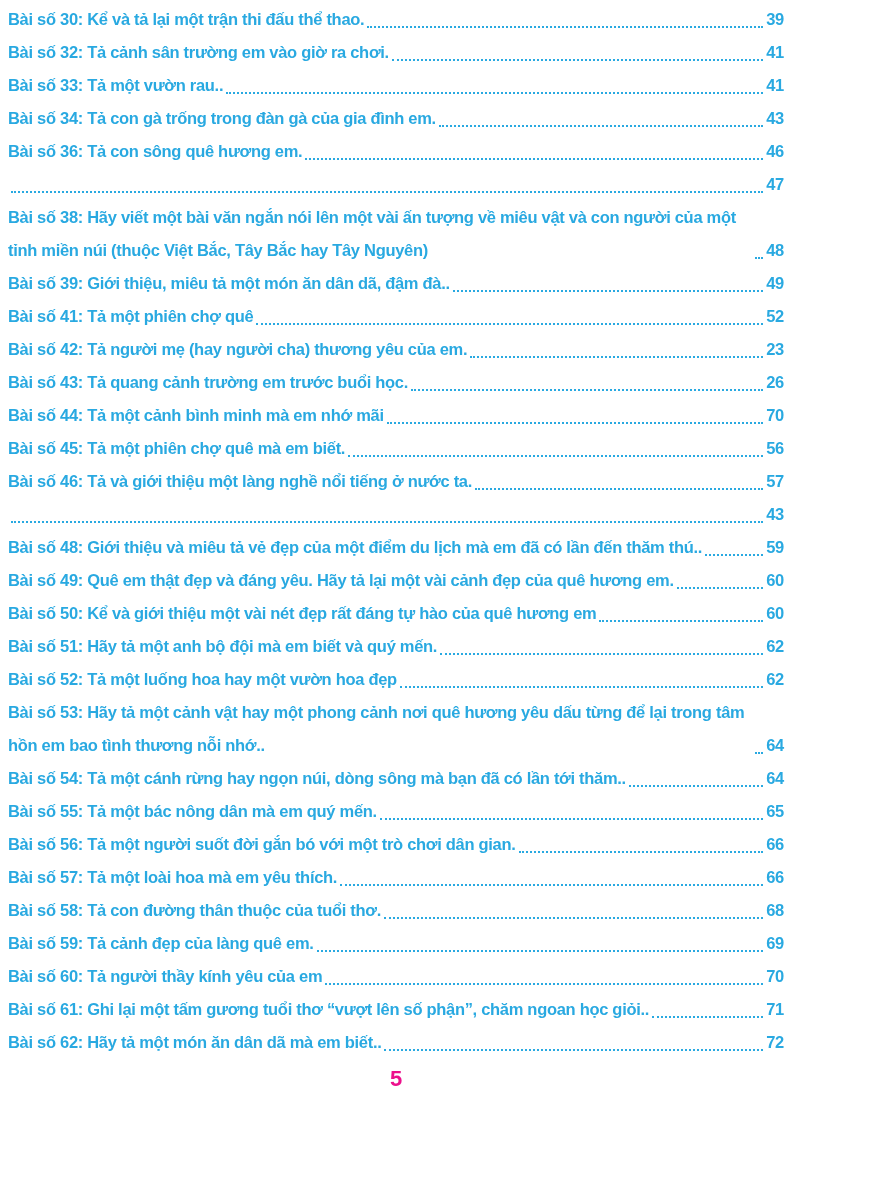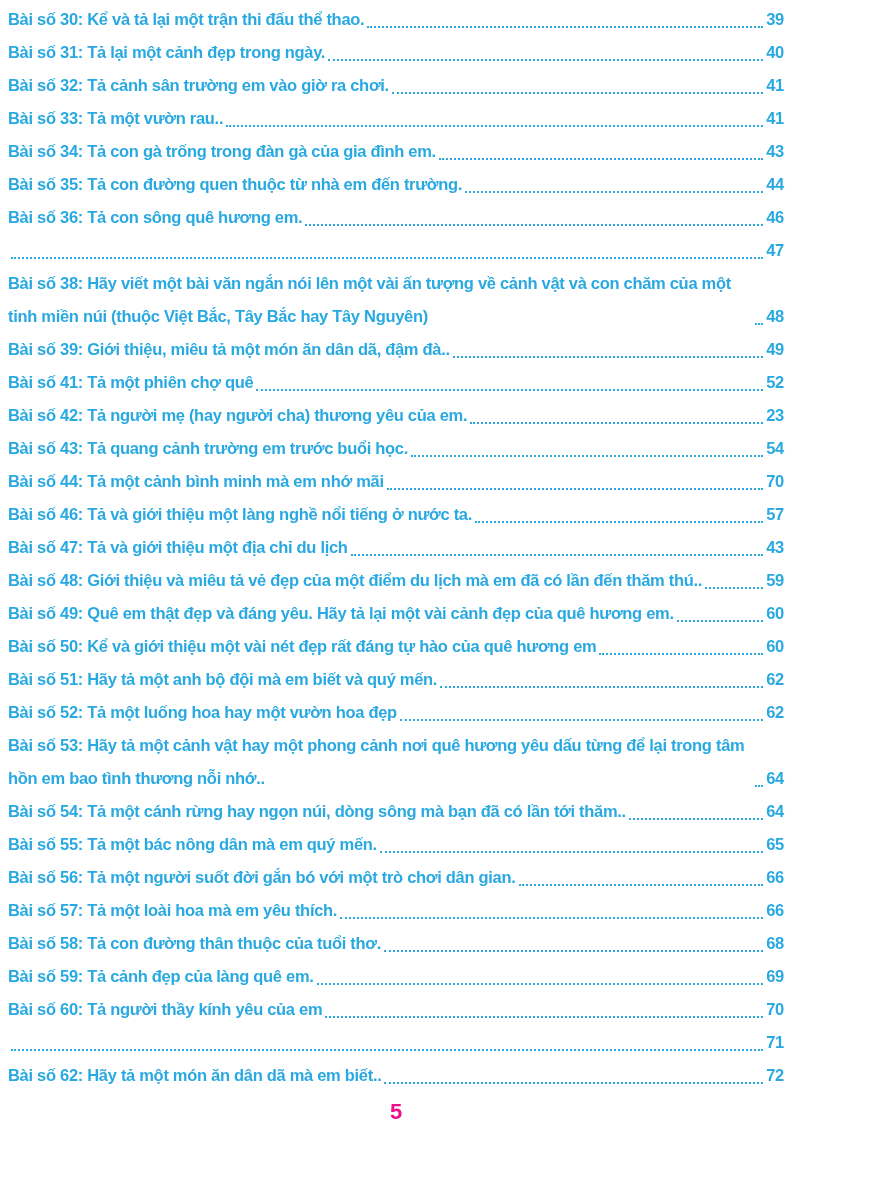--- a/index.html
+++ b/index.html
@@ -64,63 +64,53 @@
 <body>
 
 <div class="page">
   <div class="toc">
   <div class="entry">
     <span class="title">Bài số 30: Kể và tả lại một trận thi đấu thể thao.</span>
     <span class="leader"></span>
     <span class="pagenum">39</span>
   </div>
 
-  <div class="entry">
-    <span class="title">Bài số 31: Tả lại một cảnh đẹp trong ngày.</span>
-    <span class="leader"></span>
-    <span class="pagenum">40</span>
-  </div>
 
   <div class="entry">
     <span class="title">Bài số 32: Tả cảnh sân trường em vào giờ ra chơi.</span>
     <span class="leader"></span>
     <span class="pagenum">41</span>
   </div>
 
   <div class="entry">
     <span class="title">Bài số 33: Tả một vườn rau..</span>
     <span class="leader"></span>
     <span class="pagenum">41</span>
   </div>
 
   <div class="entry">
     <span class="title">Bài số 34: Tả con gà trống trong đàn gà của gia đình em.</span>
     <span class="leader"></span>
     <span class="pagenum">43</span>
   </div>
 
-  <div class="entry">
-    <span class="title">Bài số 35: Tả con đường quen thuộc từ nhà em đến trường.</span>
-    <span class="leader"></span>
-    <span class="pagenum">44</span>
-  </div>
 
   <div class="entry">
     <span class="title">Bài số 36: Tả con sông quê hương em.</span>
     <span class="leader"></span>
     <span class="pagenum">46</span>
   </div>
 
   <div class="entry">
     <span class="leader"></span>
     <span class="pagenum">47</span>
   </div>
 
   <div class="entry">
-    <span class="title">Bài số 38: Hãy viết một bài văn ngắn nói lên một vài ấn tượng về cảnh vật và con chăm của một tỉnh miền núi (thuộc Việt Bắc, Tây Bắc hay Tây Nguyên)</span>
+    <span class="title">Bài số 38: Hãy viết một bài văn ngắn nói lên một vài ấn tượng về miêu vật và con người của một tỉnh miền núi (thuộc Việt Bắc, Tây Bắc hay Tây Nguyên)</span>
     <span class="leader"></span>
     <span class="pagenum">48</span>
   </div>
 
   <div class="entry">
     <span class="title">Bài số 39: Giới thiệu, miêu tả một món ăn dân dã, đậm đà..</span>
     <span class="leader"></span>
     <span class="pagenum">49</span>
   </div>
 
@@ -133,38 +123,42 @@
 
   <div class="entry">
     <span class="title">Bài số 42: Tả người mẹ (hay người cha) thương yêu của em.</span>
     <span class="leader"></span>
     <span class="pagenum">23</span>
   </div>
 
   <div class="entry">
     <span class="title">Bài số 43: Tả quang cảnh trường em trước buổi học.</span>
     <span class="leader"></span>
-    <span class="pagenum">54</span>
+    <span class="pagenum">26</span>
   </div>
 
   <div class="entry">
     <span class="title">Bài số 44: Tả một cảnh bình minh mà em nhớ mãi</span>
     <span class="leader"></span>
     <span class="pagenum">70</span>
   </div>
 
+  <div class="entry">
+    <span class="title">Bài số 45: Tả một phiên chợ quê mà em biết.</span>
+    <span class="leader"></span>
+    <span class="pagenum">56</span>
+  </div>
 
   <div class="entry">
     <span class="title">Bài số 46: Tả và giới thiệu một làng nghề nổi tiếng ở nước ta.</span>
     <span class="leader"></span>
     <span class="pagenum">57</span>
   </div>
 
   <div class="entry">
-    <span class="title">Bài số 47: Tả và giới thiệu một địa chỉ du lịch</span>
     <span class="leader"></span>
     <span class="pagenum">43</span>
   </div>
 
   <div class="entry">
     <span class="title">Bài số 48: Giới thiệu và miêu tả vẻ đẹp của một điểm du lịch mà em đã có lần đến thăm thú..</span>
     <span class="leader"></span>
     <span class="pagenum">59</span>
   </div>
 
@@ -234,20 +228,21 @@
     <span class="pagenum">69</span>
   </div>
 
   <div class="entry">
     <span class="title">Bài số 60: Tả người thầy kính yêu của em</span>
     <span class="leader"></span>
     <span class="pagenum">70</span>
   </div>
 
   <div class="entry">
+    <span class="title">Bài số 61: Ghi lại một tấm gương tuổi thơ “vượt lên số phận”, chăm ngoan học giỏi..</span>
     <span class="leader"></span>
     <span class="pagenum">71</span>
   </div>
 
   <div class="entry">
     <span class="title">Bài số 62: Hãy tả một món ăn dân dã mà em biết..</span>
     <span class="leader"></span>
     <span class="pagenum">72</span>
   </div>
 </div>

